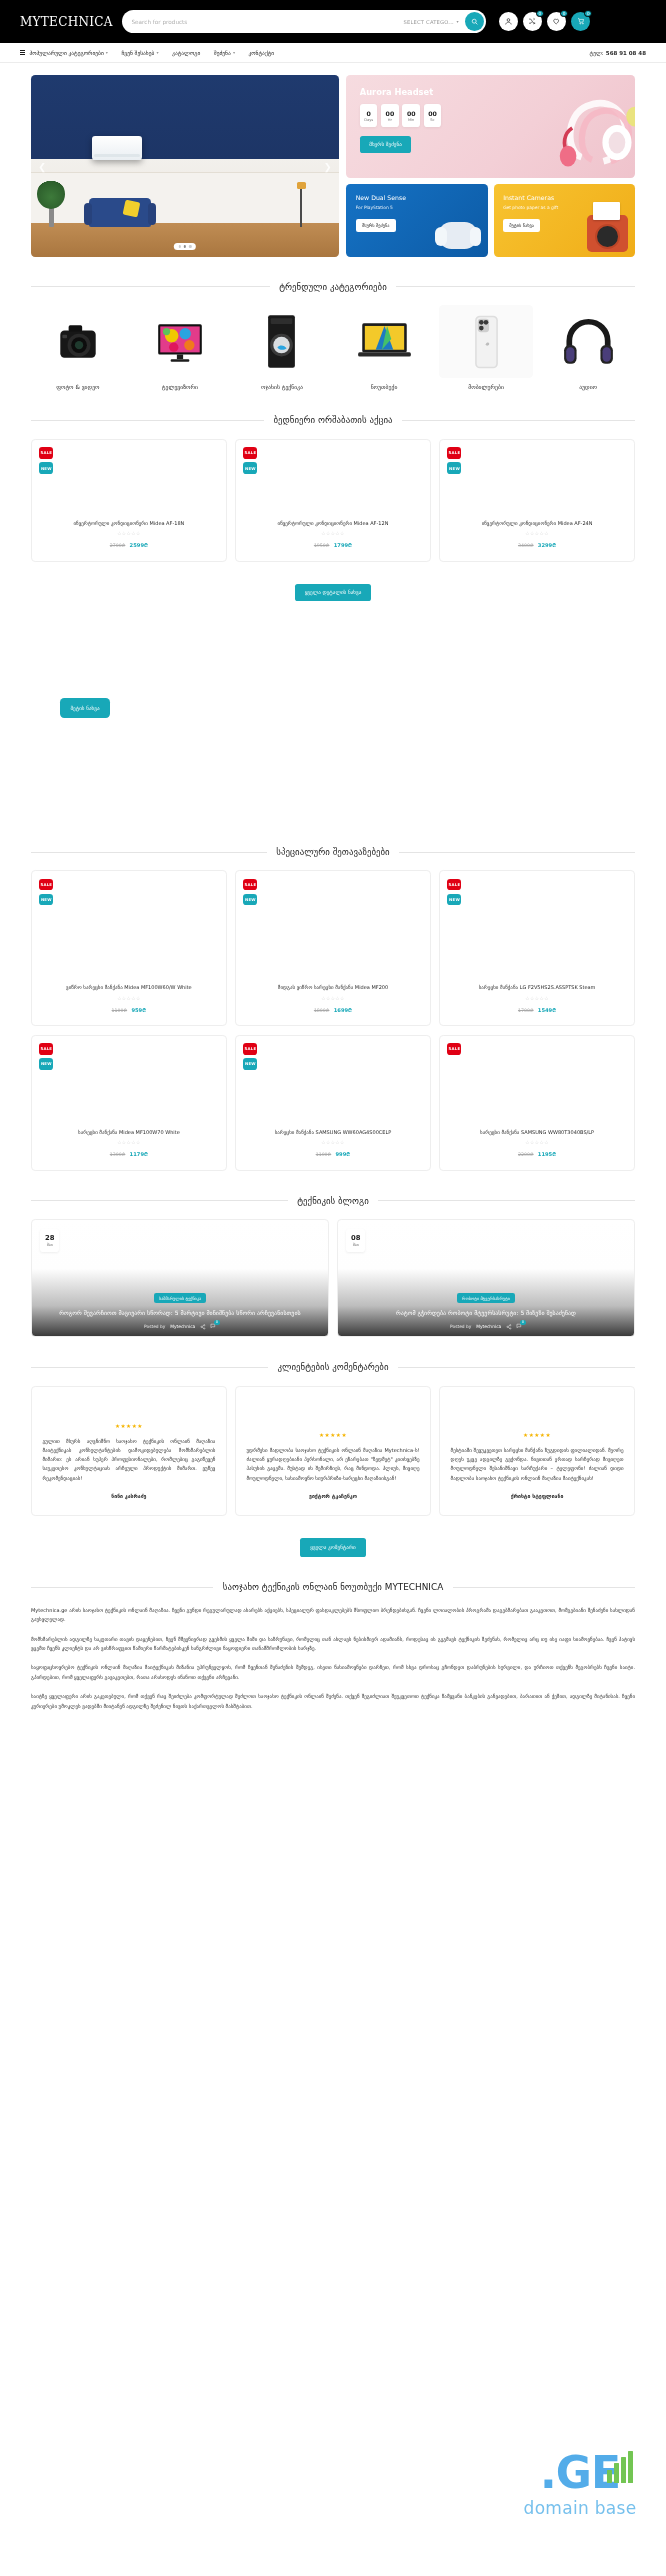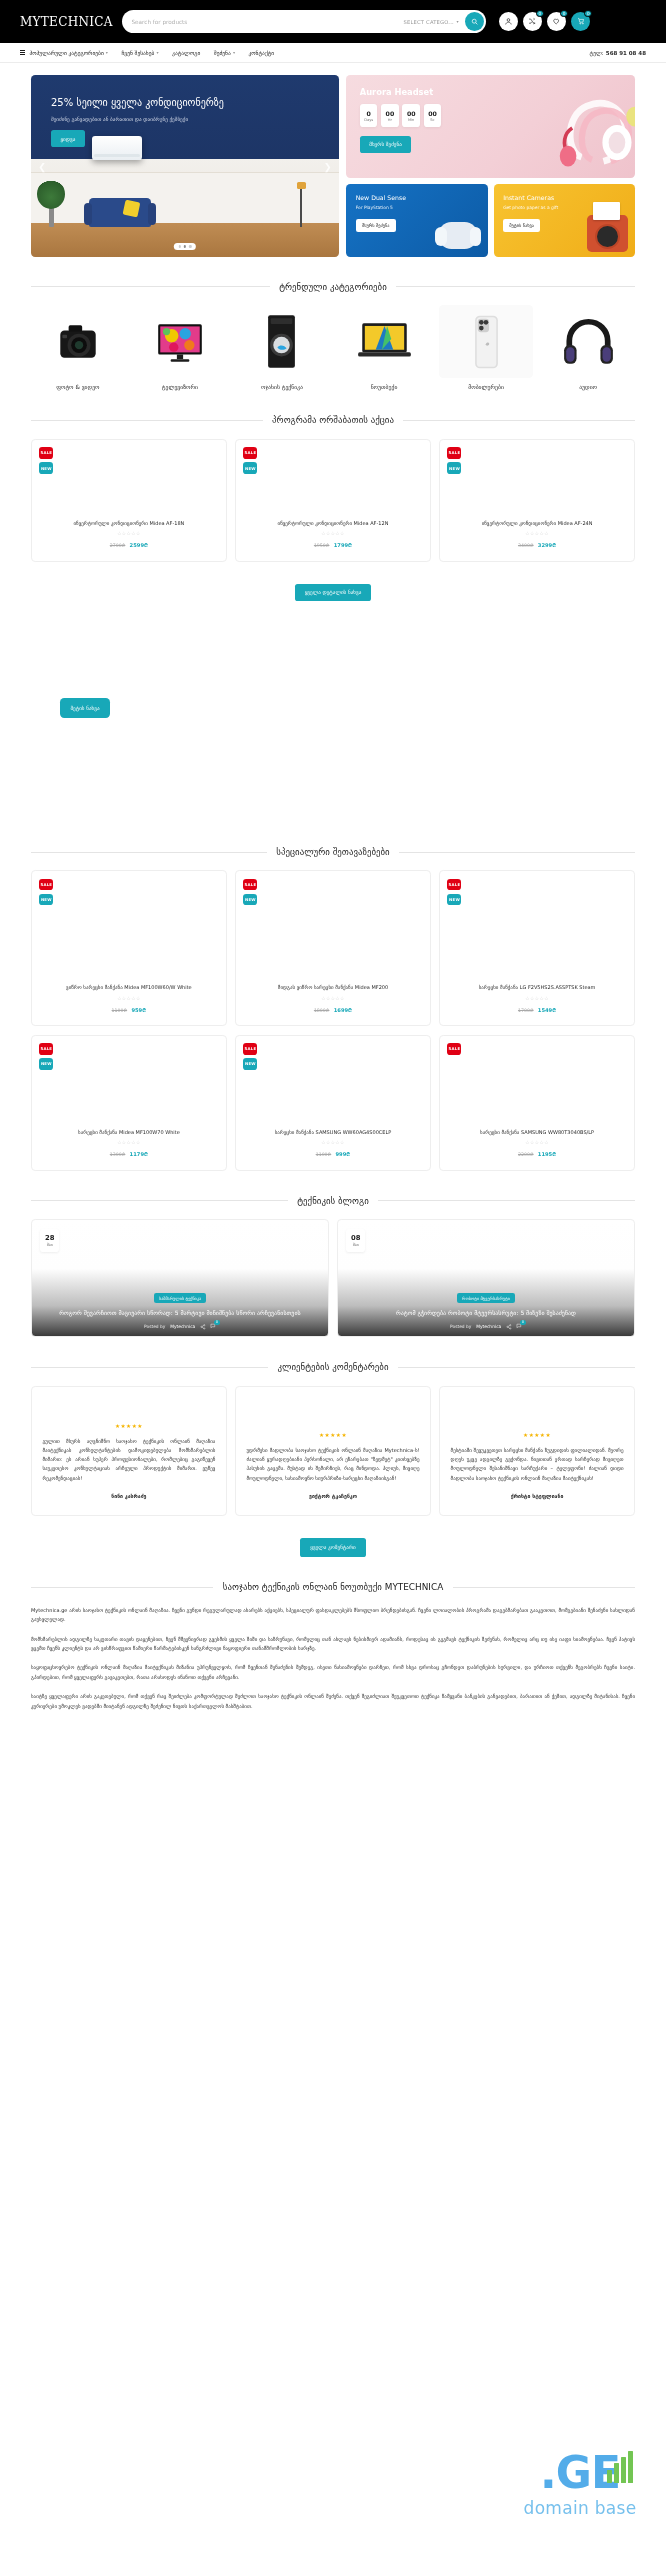--- a/index.html
+++ b/index.html
@@ -405,25 +405,20 @@
   <div class="hero">
 
     <div class="hero-main">
       <div class="wainscot"></div>
       <div class="room-floor"></div>
       <div class="ac-unit"></div>
       <div class="plant"></div>
       <div class="sofa"></div>
       <div class="pillow"></div>
       <div class="lamp"></div>
-      <div class="copy">
-        <div class="hero-h1">25% სეილი ყველა კონდიციონერზე</div>
-        <div class="hero-sub">შეიძინე განვადებით ან ბარათით და დაიბრუნე ქეშბექი</div>
-        <button class="btn-teal">ყიდვა</button>
-      </div>
       <div class="hero-arrow l">❮</div>
       <div class="hero-arrow r">❯</div>
       <div class="hero-dots">
         <i></i>
         <i class="on"></i>
         <i></i>
       </div>
     </div>
 
     <div class="hero-right">
@@ -561,21 +556,21 @@
           <rect x="76" y="54" width="24" height="36" rx="10" fill="#232323"></rect>
           <rect x="10" y="58" width="16" height="28" rx="8" fill="#4a3e7a"></rect>
           <rect x="80" y="58" width="16" height="28" rx="8" fill="#4a3e7a"></rect>
         </svg>
       </div>
       <div class="lbl">აუდიო</div>
     </div>
   </div>
 
   <div class="sec-title">
-    <h2>პროგრამა ორშაბათის აქცია</h2>
+    <h2>ბედნიერი ორშაბათის აქცია</h2>
   </div>
   <div class="prow">
 
     <div class="pcard tall">
       <div class="pbadges">
         <span class="pb sale">SALE</span>
         <span class="pb new">NEW</span>
       </div>
       <div class="pimg"></div>
       <div class="pname">ინვერტორული კონდიციონერი Midea AF-18N</div>

